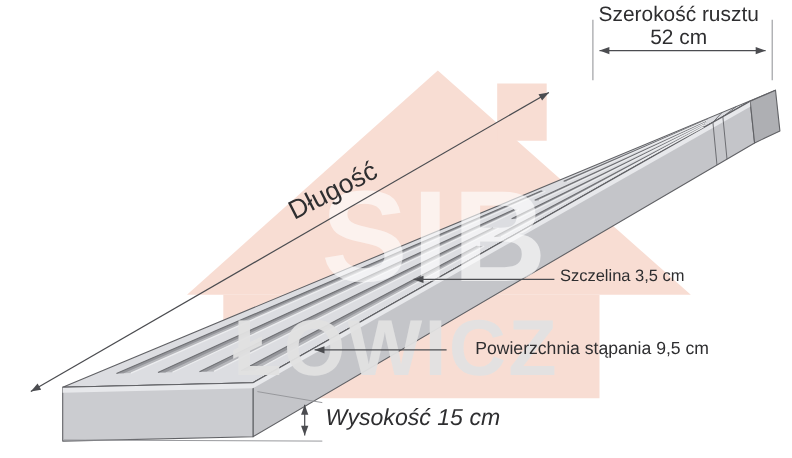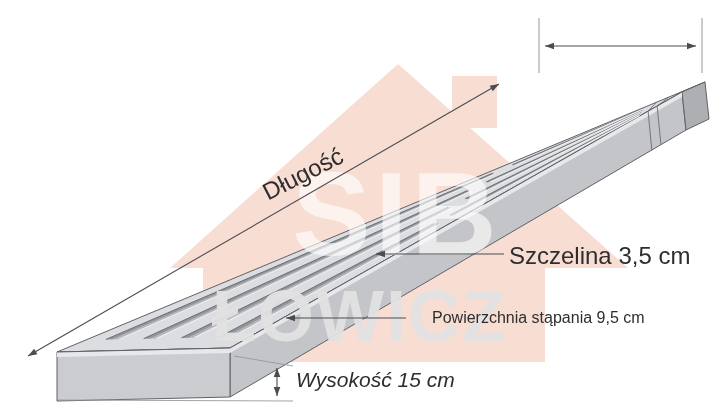--- a/index.html
+++ b/index.html
@@ -5,21 +5,21 @@
   html,body{margin:0;padding:0;background:#ffffff;}
   .stage{
     position:relative;width:720px;height:416px;background:#ffffff;overflow:hidden;
     font-family:"Liberation Sans", sans-serif;
   }
   .stage svg{position:absolute;left:0;top:0;}
   .lbl{position:absolute;color:#2e2e30;white-space:nowrap;}
   .lbl-width{left:527px;top:3px;width:180px;text-align:center;font-size:19px;line-height:21px;}
   .lbl-length{left:228px;top:160px;width:150px;text-align:center;font-size:24px;
               transform:rotate(-27deg);transform-origin:50% 50%;}
-  .lbl-gap{left:509px;top:242px;font-size:24px;}
+  .lbl-gap{left:509px;top:242px;font-size:15px;}
   .lbl-surface{left:410px;top:309px;font-size:16px;margin-left:22px;}
   .lbl-height{left:296px;top:368px;font-size:21px;font-style:italic;}
   .wm-sib{font-size:118px;font-weight:bold;letter-spacing:4px;fill:rgba(255,255,255,0.62);}
   .wm-lowicz{font-size:72px;font-weight:bold;letter-spacing:2px;fill:#e2e2e2;opacity:0.95;}
 </style>
 </head>
 <body>
 
 <div class="stage">
   <svg id="scene" width="720" height="416" viewBox="0 0 720 416">
@@ -91,18 +91,20 @@
         <polygon points="286,318 295,314.7 295,321.3" fill="#4b4c50" stroke="none" stroke-width="0" stroke-linejoin="round"></polygon>
         <line x1="234" y1="356" x2="293" y2="366" stroke="#97989c" stroke-width="0.9"></line>
         <line x1="58" y1="400" x2="293" y2="401" stroke="#97989c" stroke-width="0.9"></line>
         <line x1="277" y1="368" x2="277" y2="396" stroke="#4b4c50" stroke-width="1.1"></line>
         <polygon points="277,368 280.3,377 273.7,377" fill="#4b4c50" stroke="none" stroke-width="0" stroke-linejoin="round"></polygon>
         <polygon points="277,396 273.7,387 280.3,387" fill="#4b4c50" stroke="none" stroke-width="0" stroke-linejoin="round"></polygon>
       </g>
   </svg>
 
   <div class="lbl lbl-width">
+    <div>Szerokość rusztu</div>
+    <div>52 cm</div>
   </div>
   <div class="lbl lbl-length">Długość</div>
   <div class="lbl lbl-gap">Szczelina 3,5 cm</div>
   <div class="lbl lbl-surface">Powierzchnia stąpania 9,5 cm</div>
   <div class="lbl lbl-height">Wysokość 15 cm</div>
 </div>
 
 </body></html>

